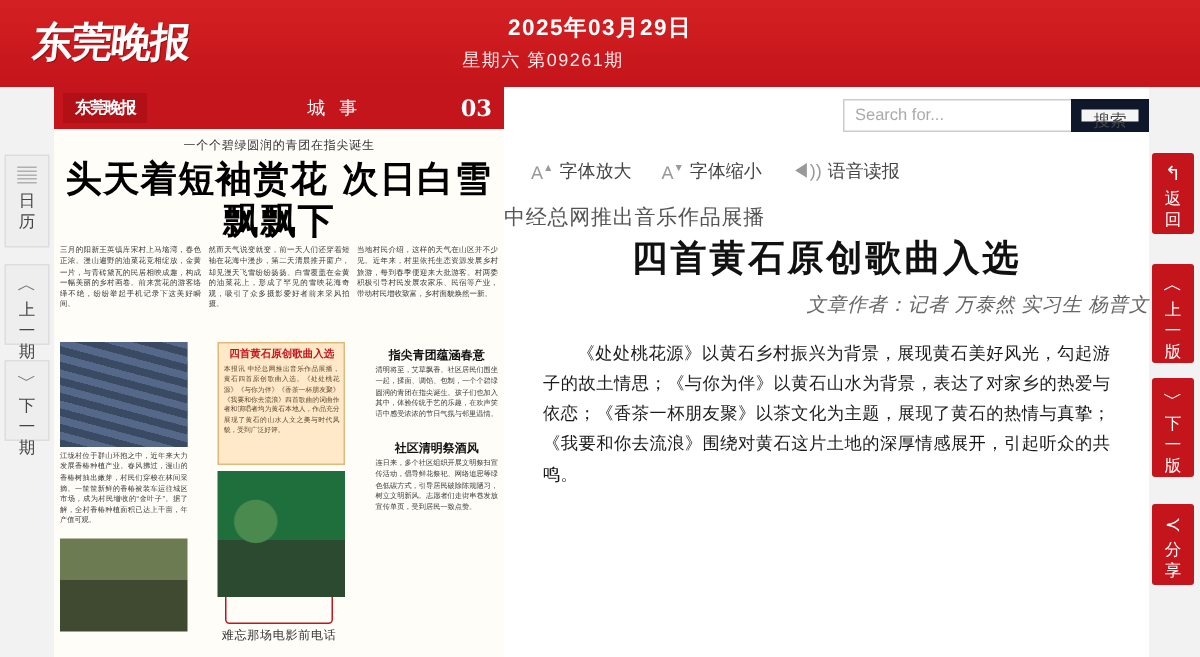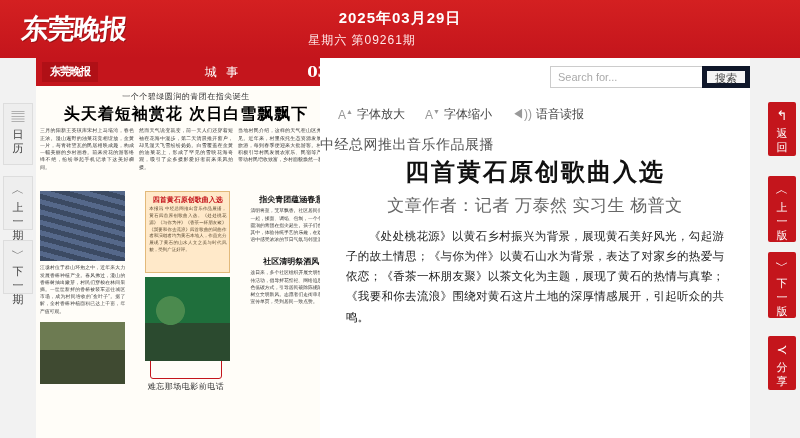--- a/index.html
+++ b/index.html
@@ -161,21 +161,21 @@
   .kicker {
     font-size: 8px;
     color: #333333;
     text-align: center;
     letter-spacing: .5px;
     margin: 2px 0 3px;
   }
   .headline-1 {
     text-align: center;
     font-family: "DejaVu Serif", serif;
-    font-size: 16px;
+    font-size: 24px;
     font-weight: bold;
     color: #000000;
     letter-spacing: 1px;
     line-height: 1.15;
     margin-bottom: 4px;
   }
   .cols-3 {
     display: flex;
     gap: 5px;
     height: 64px;
@@ -275,21 +275,21 @@
     color: #c4151c;
     font-size: 7px;
     text-align: center;
     line-height: 1.3;
     padding-top: 6px;
     border-radius: 3px;
   }
 
   
   .article-pane {
-    position: absolute; left: 320px; top: 58px;
+    position: absolute; left: 336px; top: 58px;
     width: 430px; height: 380px;
     background: #ffffff;
     padding: 0 18px;
   }
   .search-row {
     position: absolute; right: 0; top: 8px;
     display: flex;
     align-items: center;
   }
   .search-input {
@@ -299,21 +299,21 @@
     padding: 0 7px;
     font-size: 11px;
     color: #333333;
     outline: none;
     background: #ffffff;
   }
   .search-input::placeholder { color: #aaaaaa; }
   .search-btn {
     height: 22px;
     padding: 0 8px;
-    border: 5px solid #0f172a;
+    border: 7px solid #0f172a;
     background: #f5f5f5;
     font-size: 11px;
     color: #444444;
     cursor: pointer;
   }
   .tools-row {
     position: absolute; left: 18px; top: 48px;
     display: flex;
     align-items: center;
     gap: 20px;
@@ -344,24 +344,25 @@
     text-align: center;
     font-family: "DejaVu Serif", serif;
     font-size: 24px;
     font-weight: bold;
     color: #111111;
     letter-spacing: 2px;
   }
   .art-byline {
     position: absolute; left: 0; top: 136px;
     width: 430px;
-    text-align: center;
-    font-size: 17px;
+    text-align: right;
+    font-size: 13px;
     color: #666666;
     letter-spacing: .5px;
+    font-style: italic;
   }
   .art-body {
     position: absolute; left: 26px; top: 168px;
     width: 378px; height: 200px;
     font-size: 11.5px;
     line-height: 1.75;
     color: #1a1a1a;
     text-align: justify;
     overflow: hidden;
   }

